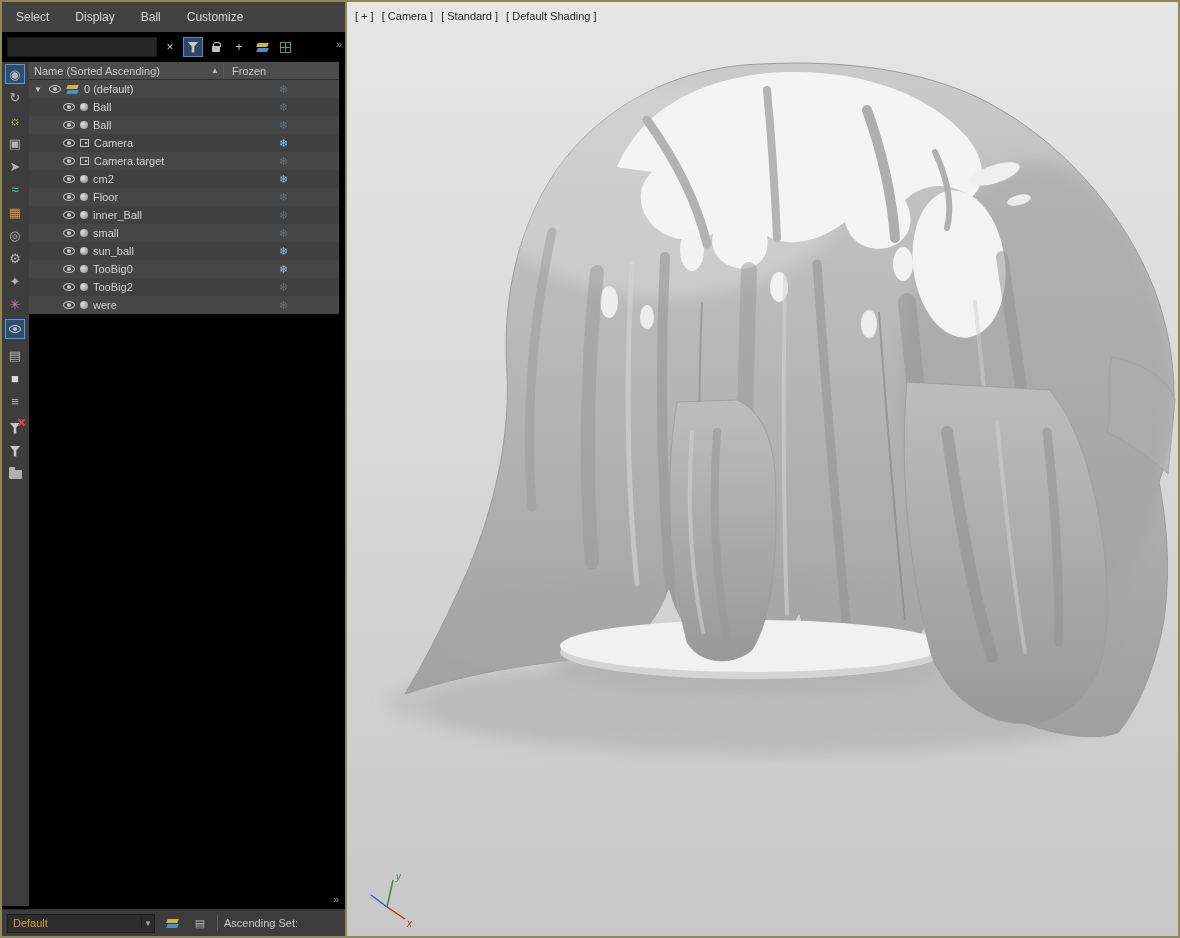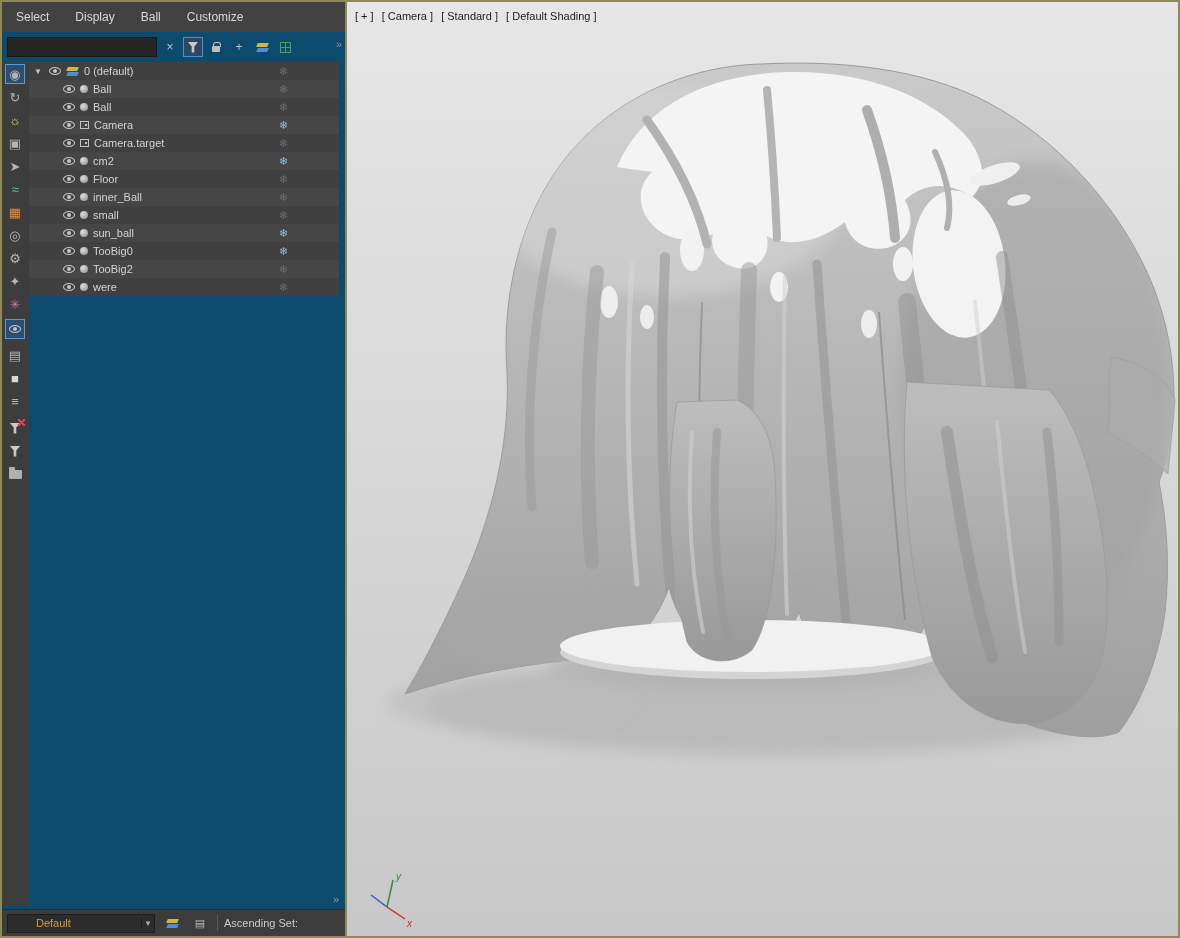--- a/index.html
+++ b/index.html
@@ -2,21 +2,21 @@
 <html><head>
 <meta charset="utf-8">
 <style>
   * { margin:0; padding:0; box-sizing:border-box; }
   html,body { width:1180px; height:938px; background:#2a2a2a;
               font-family:"Liberation Sans", sans-serif; overflow:hidden; }
   .app { position:relative; width:1180px; height:938px; border:2px solid #8f8a55;
          display:flex; background:#3d3d3d; }
 
   
-  .panel { position:relative; width:343px; height:100%; background:#0c4a6e; flex:none; }
+  .panel { position:relative; width:343px; height:100%; background:#000000; flex:none; }
   .menubar { display:flex; align-items:center; gap:26px; height:30px; padding-left:14px;
              background:#424242; color:#d8d8d8; font-size:12px; }
   .menubar span { cursor:default; }
   .searchrow { position:relative; height:30px; display:flex; align-items:center; gap:3px; padding-left:5px; }
   .searchbox { width:150px; height:20px; background:#262626; border:1px solid #181818;
                color:#ddd; font-size:11px; padding:0 4px; outline:none; }
   .toolbtn { width:20px; height:20px; display:flex; align-items:center; justify-content:center;
              color:#c0c0c0; font-size:12px; }
   .toolbtn.active { background:#2f4560; border:1px solid #4a90d0; }
   .funnel { width:11px; height:11px; background:#c8c8c8;
@@ -72,21 +72,21 @@
   .snow { font-size:11px; color:#73808a; opacity:.75; }
   .snow.bright { color:#8fc0e0; opacity:1; }
   .lbl { white-space:nowrap; }
 
   
   .footer { position:absolute; left:0; bottom:0; width:100%; height:27px; background:#3c3c3c;
             border-top:1px solid #2c2c2c; display:flex; align-items:center; gap:6px;
             padding:0 5px; font-size:11px; color:#cccccc; }
   .dd { width:148px; height:19px; background:#2c2c2c; border:1px solid #1d1d1d; display:flex;
         align-items:center; }
-  .dd .ddtext { flex:1; padding-left:5px; color:#d79b3f;margin-left:23px; }
+  .dd .ddtext { flex:1; padding-left:5px; color:#d79b3f; }
   .dd .ddarrow { width:13px; text-align:center; color:#aaa; font-size:9px; border-left:1px solid #1d1d1d; }
   .fbtn { width:22px; height:20px; display:flex; align-items:center; justify-content:center; color:#b8b8b8; }
   .vsep { width:1px; height:16px; background:#5a5a5a; }
   .overflow-bottom { position:absolute; right:6px; bottom:31px; color:#9a9a9a; font-size:11px; }
 
   
   .viewport { flex:1; position:relative; border-left:2px solid #8f8a55;
               background:linear-gradient(#e6e6e6,#c8c8c8); overflow:hidden; }
   .vp-label { position:absolute; left:8px; top:8px; z-index:5; font-size:11px; color:#1c1c1c; }
   .vp-label span { margin-right:5px; cursor:default; }
@@ -152,20 +152,29 @@
         </span>
       <span class="sic" style="top:379px">
           <span class="funnel"></span>
         </span>
       <span class="sic" style="top:402px">
           <span class="folderic"></span>
         </span>
     </div>
 
     <div class="table">
+      <div class="thead">
+        <div class="th-name">
+          <span>Name (Sorted Ascending)</span>
+          <span class="sort">▲</span>
+        </div>
+        <div class="th-frozen">
+          <span>Frozen</span>
+        </div>
+      </div>
 
       <div class="row">
         <div class="cell-name root">
           <span class="tri">▼</span>
           <span class="eye"></span>
           <span class="layersic">
               <i class="l1"></i>
               <i class="l2"></i>
             </span>
           <span class="lbl">0 (default)</span>

